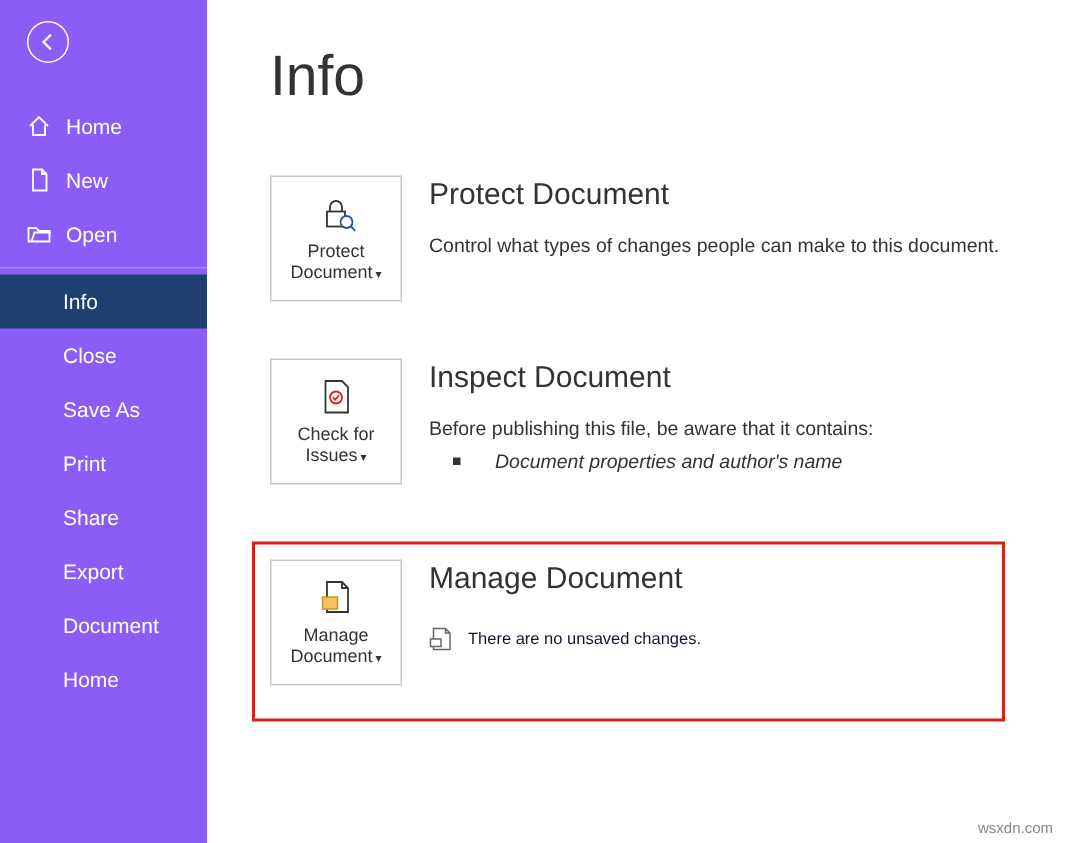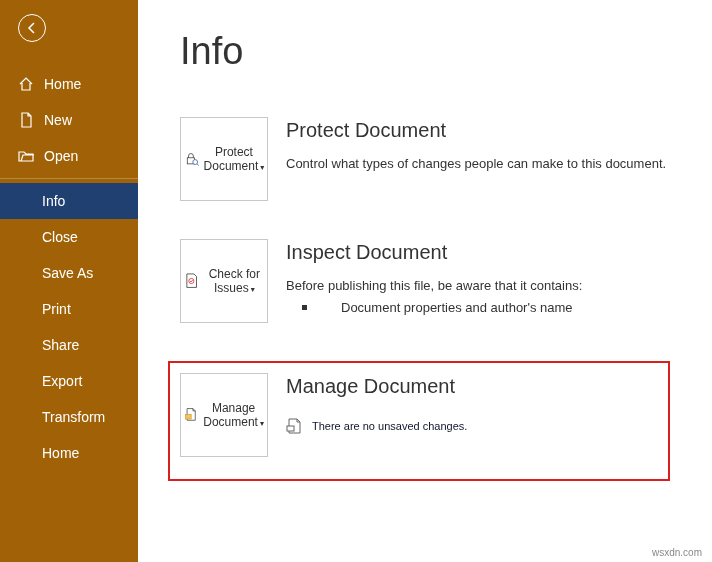--- a/index.html
+++ b/index.html
@@ -6,21 +6,21 @@
     body {
       font-family: "Segoe UI", Arial, sans-serif;
       width: 712px;
       height: 562px;
       display: flex;
       overflow: hidden;
       background: #fff;
     }
     .sidebar {
       width: 138px;
-      background: #a16207;
+      background: #8b5cf6;
       color: #fff;
       display: flex;
       flex-direction: column;
       padding-top: 14px;
     }
     .back-btn {
       width: 28px;
       height: 28px;
       border: 1.5px solid #fff;
       border-radius: 50%;
@@ -64,21 +64,21 @@
       display: flex;
       gap: 18px;
       margin-bottom: 38px;
       align-items: flex-start;
     }
     .tile {
       width: 88px;
       height: 84px;
       border: 1px solid #c8c8c8;
       display: flex;
-      flex-direction: row;
+      flex-direction: column;
       align-items: center;
       justify-content: center;
       gap: 4px;
       cursor: pointer;
       font-size: 12px;
       color: #333;
       text-align: center;
       padding: 6px 2px;
     }
     .tile-label { line-height: 1.2; }
@@ -103,21 +103,22 @@
       margin-top: 12px;
     }
     .section-list {
       font-size: 13px;
       color: #333;
       margin-top: 4px;
     }
     .section-list-item {
       display: flex;
       align-items: center;
-      gap: 26px;
+      gap: 15px;
+      font-style: italic;
     }
     .bullet {
       width: 5px; height: 5px; background: #333; display: inline-block;
       margin: 0 8px 0 16px;
     }
     .manage-row {
       display: flex;
       align-items: center;
       gap: 10px;
       font-size: 11px;
@@ -182,21 +183,21 @@
     <div class="nav-item">
         <span>Print</span>
       </div>
     <div class="nav-item">
         <span>Share</span>
       </div>
     <div class="nav-item">
         <span>Export</span>
       </div>
     <div class="nav-item">
-        <span>Transform</span>
+        <span>Document</span>
       </div>
     <div class="nav-item">
         <span>Home</span>
       </div>
   </div>
 </div>
 
 <div class="main">
   <h1 class="page-title">Info</h1>
 

